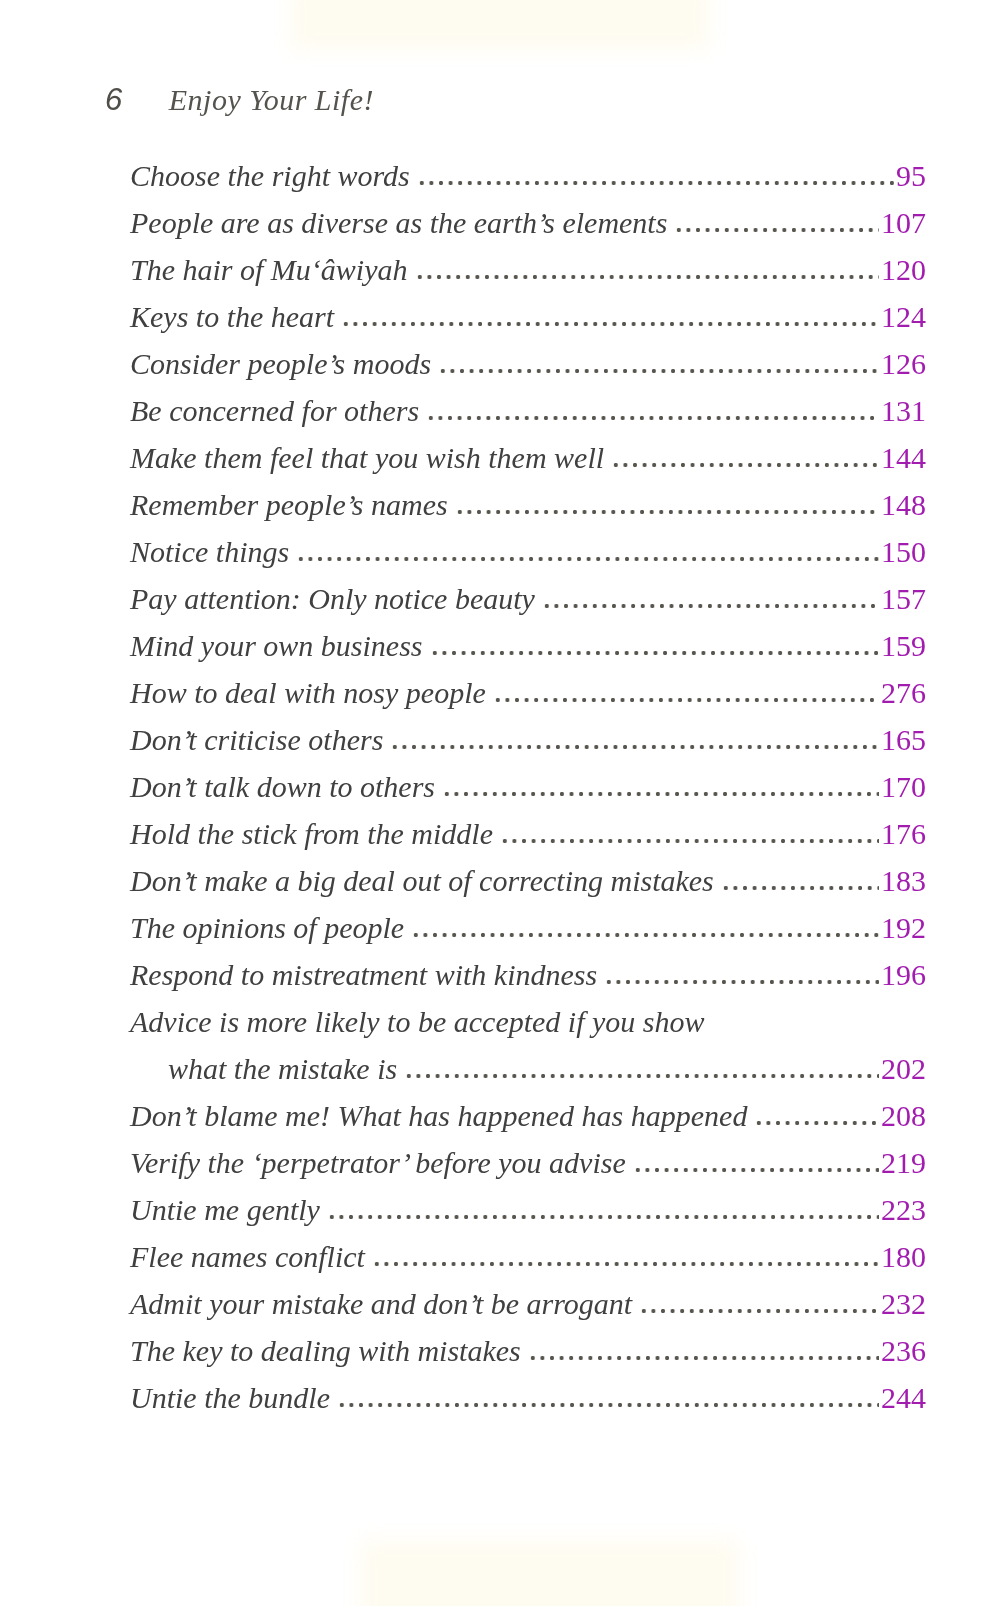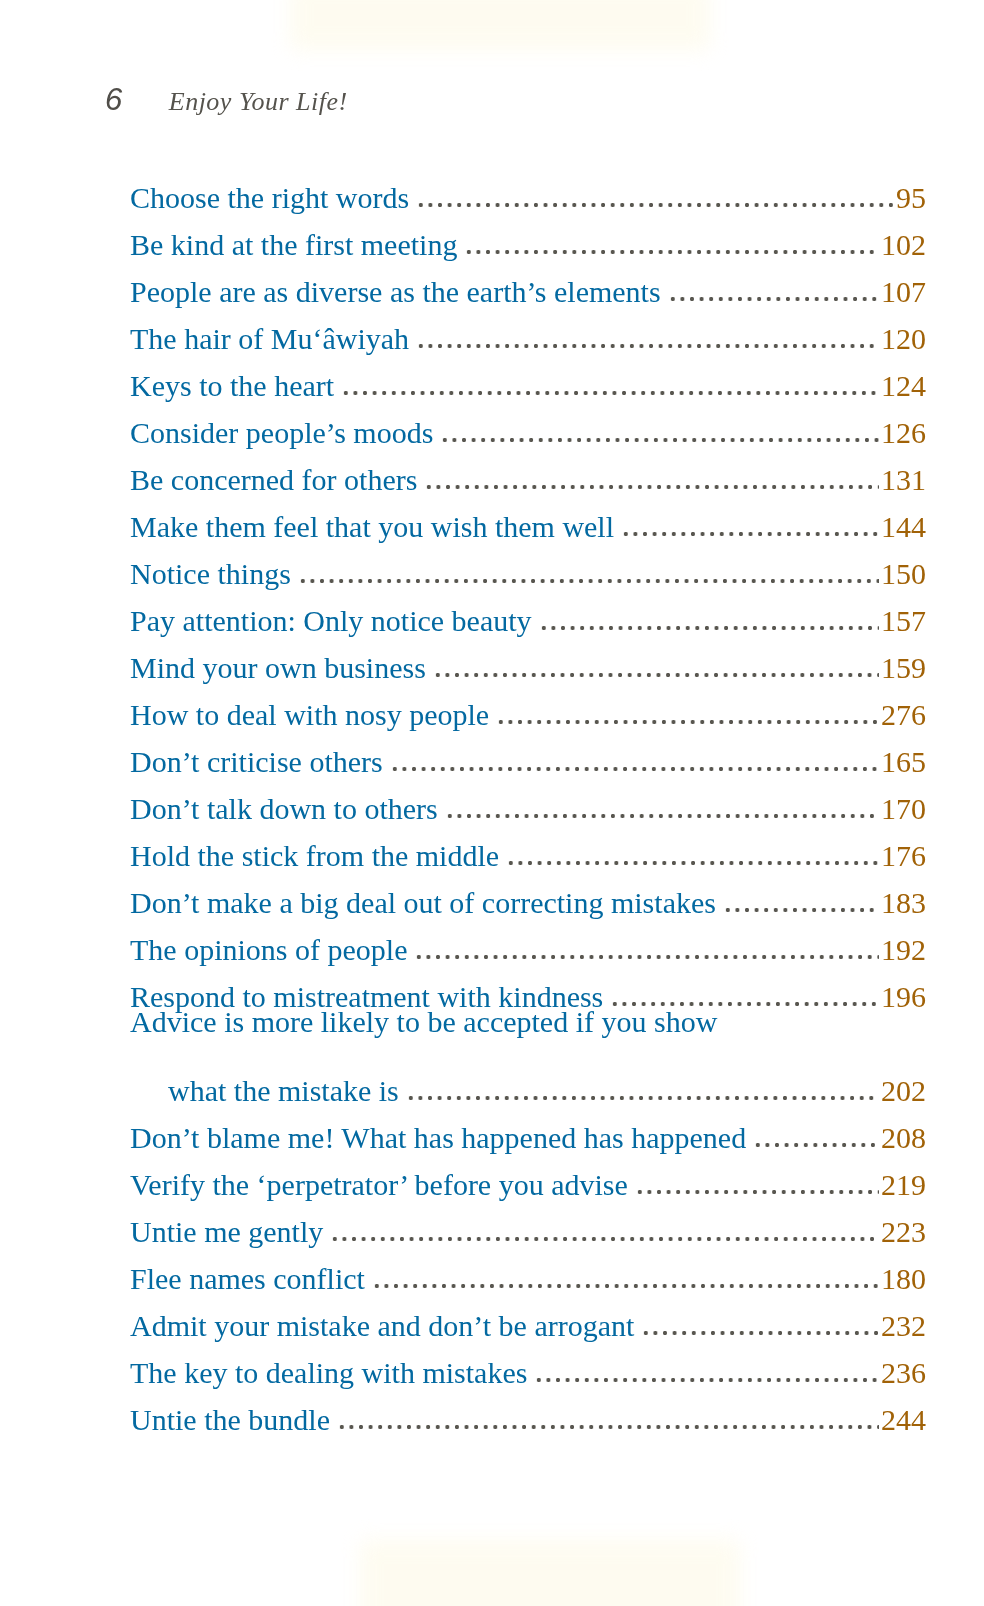--- a/index.html
+++ b/index.html
@@ -37,21 +37,21 @@
   .folio {
     font-family: "Liberation Sans", sans-serif;
     font-style: italic;
     font-size: 31px;
     color: #504e49;
     letter-spacing: 0.5px;
   }
   .running-title {
     font-family: "Liberation Serif", serif;
     font-style: italic;
-    font-size: 26px;
+    font-size: 30px;
     color: #55534d;
     margin-left: 46px;
     letter-spacing: 0.5px;
   }
 
   .toc {
     position: absolute;
     top: 152px;
     left: 130px;
     right: 58px;
@@ -62,62 +62,57 @@
     height: 47px;
     line-height: 47px;
     font-size: 30px;
     white-space: nowrap;
   }
   .toc-row.indent .toc-title {
     padding-left: 38px;
   }
   .toc-title {
     flex: 0 0 auto;
-    color: #0369a1;
+    color: #404040;
+    font-style: italic;
   }
   .toc-leader {
     flex: 1 1 auto;
     display: inline-block;
     height: 6px;
     margin-left: 7px;
     margin-right: 2px;
     background-image: radial-gradient(circle, #58564f 1.9px, rgba(0,0,0,0) 2.3px);
     background-size: 9.6px 6px;
     background-repeat: repeat-x;
     background-position: left bottom;
   }
   .toc-page {
     flex: 0 0 auto;
-    color: #a16207;
-    margin-top: 22px;
+    color: #a21caf;
   }
 </style>
 </head>
 <body>
 
 <div class="tint tint-top"></div>
 <div class="tint tint-bottom"></div>
 
 <div class="page-header">
   <span class="folio">6</span>
   <span class="running-title">Enjoy Your Life!</span>
 </div>
 
 <div class="toc" id="toc">
     <div class="toc-row">
       <span class="toc-title">Choose the right words</span>
       <span class="toc-leader"></span>
       <span class="toc-page">95</span>
     </div>
     <div class="toc-row">
-      <span class="toc-title">Be kind at the first meeting</span>
-      <span class="toc-leader"></span>
-      <span class="toc-page">102</span>
-    </div>
-    <div class="toc-row">
       <span class="toc-title">People are as diverse as the earth’s elements</span>
       <span class="toc-leader"></span>
       <span class="toc-page">107</span>
     </div>
     <div class="toc-row">
       <span class="toc-title">The hair of Mu‘âwiyah</span>
       <span class="toc-leader"></span>
       <span class="toc-page">120</span>
     </div>
     <div class="toc-row">
@@ -132,20 +127,25 @@
     </div>
     <div class="toc-row">
       <span class="toc-title">Be concerned for others</span>
       <span class="toc-leader"></span>
       <span class="toc-page">131</span>
     </div>
     <div class="toc-row">
       <span class="toc-title">Make them feel that you wish them well</span>
       <span class="toc-leader"></span>
       <span class="toc-page">144</span>
+    </div>
+    <div class="toc-row">
+      <span class="toc-title">Remember people’s names</span>
+      <span class="toc-leader"></span>
+      <span class="toc-page">148</span>
     </div>
     <div class="toc-row">
       <span class="toc-title">Notice things</span>
       <span class="toc-leader"></span>
       <span class="toc-page">150</span>
     </div>
     <div class="toc-row">
       <span class="toc-title">Pay attention: Only notice beauty</span>
       <span class="toc-leader"></span>
       <span class="toc-page">157</span>

